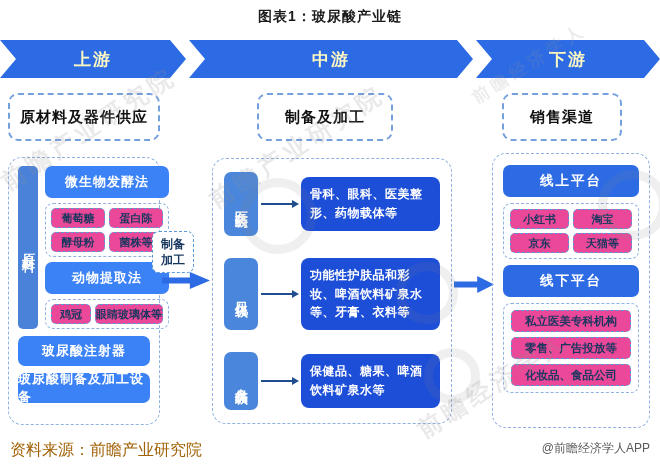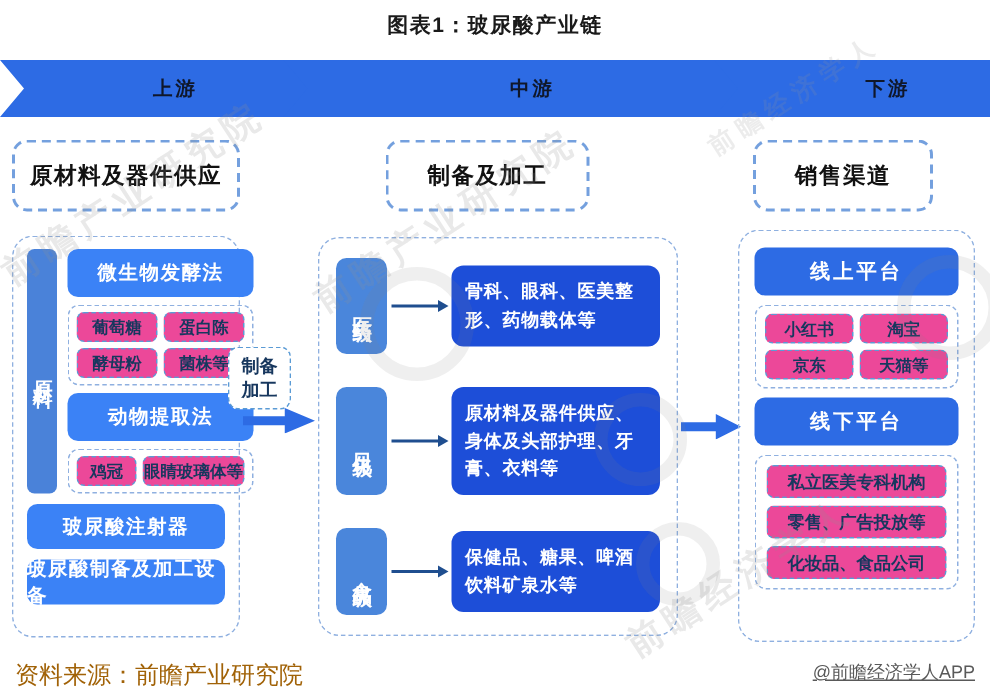--- a/index.html
+++ b/index.html
@@ -3,24 +3,24 @@
 <meta charset="utf-8">
 <style>
   html,body{margin:0;padding:0;background:#fff;}
   #canvas{position:relative;width:660px;height:465px;background:#ffffff;
     font-family:"Liberation Sans",sans-serif;overflow:hidden;}
 
   .title{position:absolute;top:8px;left:0;width:100%;text-align:center;
     font-size:14px;font-weight:bold;color:#1a1a1a;letter-spacing:1px;z-index:1;}
 
   
-  .chev{position:absolute;top:40px;height:38px;background:#2d6be4;color:#0f172a;
-    display:flex;align-items:center;justify-content:center;font-size:13px;font-weight:bold;
+  .chev{position:absolute;top:40px;height:38px;background:#2d6be4;color:#fef9c3;
+    display:flex;align-items:center;justify-content:center;font-size:17px;font-weight:bold;
     letter-spacing:2px;z-index:1;
-    clip-path:polygon(0 0,calc(100% - 16px) 0,100% 50%,calc(100% - 16px) 100%,0 100%,16px 50%);padding-left:24px;}
+    clip-path:polygon(0 0,calc(100% - 16px) 0,100% 50%,calc(100% - 16px) 100%,0 100%,16px 50%);}
   .chev1{left:0;width:186px;}
   .chev2{left:189px;width:284px;}
   .chev3{left:476px;width:184px;}
 
   
   .hdr-box{position:absolute;top:93px;height:48px;background:#fff;
     border:2px dashed #74a0de;border-radius:10px;box-sizing:border-box;
     display:flex;align-items:center;justify-content:center;
     font-size:15px;font-weight:bold;color:#111;letter-spacing:1px;z-index:1;}
   .hdr-left{left:8px;width:152px;}
@@ -82,21 +82,21 @@
   .apps{flex:1;background:#1d4ed8;border-radius:8px;color:#fff;font-size:12px;
     font-weight:bold;padding:8px 9px;line-height:1.55;letter-spacing:0.5px;}
 
   
   .plat-hdr{height:32px;font-size:13.5px;letter-spacing:2px;}
   .plat-box{border:1.4px dashed #8fb0e0;border-radius:8px;padding:5px 6px;}
   .off-col{display:flex;flex-direction:column;gap:5px;padding:6px 7px;}
   .chip-line{height:20px;font-size:11.5px;}
 
   .footer-src{position:absolute;left:10px;top:440px;font-size:16px;color:#a16207;z-index:1;}
-  .footer-credit{position:absolute;right:10px;top:440px;font-size:12px;color:#595959;z-index:1;text-decoration:underline;}
+  .footer-credit{position:absolute;right:10px;top:440px;font-size:12px;color:#595959;z-index:1;}
 
   
   .wm-text{position:absolute;font-size:24px;font-weight:bold;color:rgba(145,145,145,0.20);
     letter-spacing:5px;white-space:nowrap;transform:rotate(-33deg);
     transform-origin:left center;pointer-events:none;z-index:5;}
   .wm-sm{font-size:17px;color:rgba(150,150,150,0.18);}
   .wm-circle{position:absolute;border-radius:50%;border:9px solid rgba(130,130,130,0.13);
     box-sizing:border-box;pointer-events:none;z-index:5;}
   .wmc1{left:240px;top:178px;width:76px;height:76px;}
   .wmc2{left:396px;top:262px;width:62px;height:62px;}
@@ -149,21 +149,21 @@
 
   <div class="cont cont-mid">
     <div class="mid-row">
       <div class="grade g1">医药级</div>
       <div class="thin-arrow"></div>
       <div class="apps">骨科、眼科、医美整形、药物载体等</div>
     </div>
     <div class="mid-row">
       <div class="grade g2">日化级</div>
       <div class="thin-arrow"></div>
-      <div class="apps">原材料及器件供应、身体及头部护理、牙膏、衣料等</div>
+      <div class="apps">功能性护肤品和彩妆、啤酒饮料矿泉水等、牙膏、衣料等</div>
     </div>
     <div class="mid-row">
       <div class="grade g3">食品级</div>
       <div class="thin-arrow"></div>
       <div class="apps">保健品、糖果、啤酒饮料矿泉水等</div>
     </div>
   </div>
 
   <div class="cont cont-right">
     <div class="blue-box bright plat-hdr">线上平台</div>

